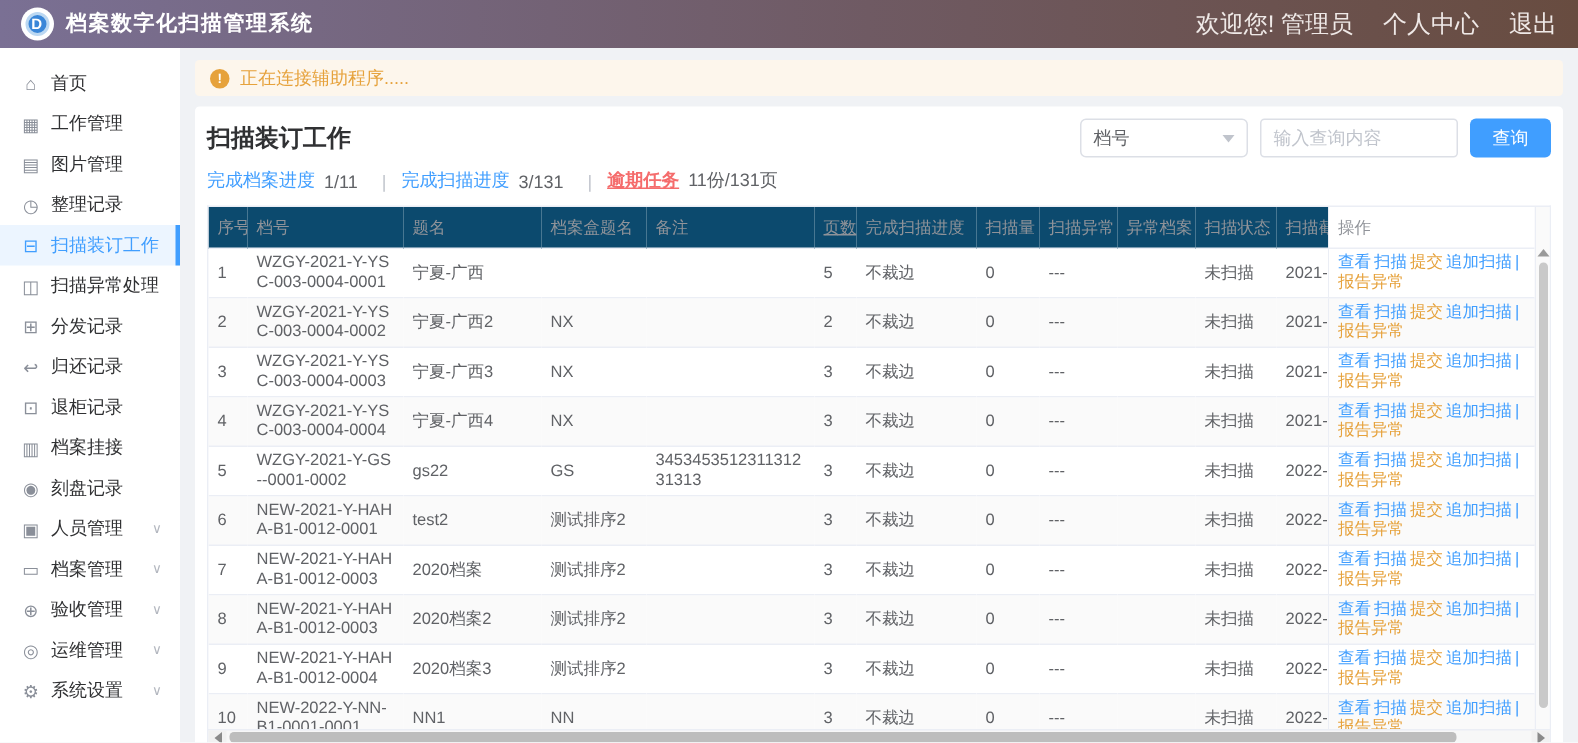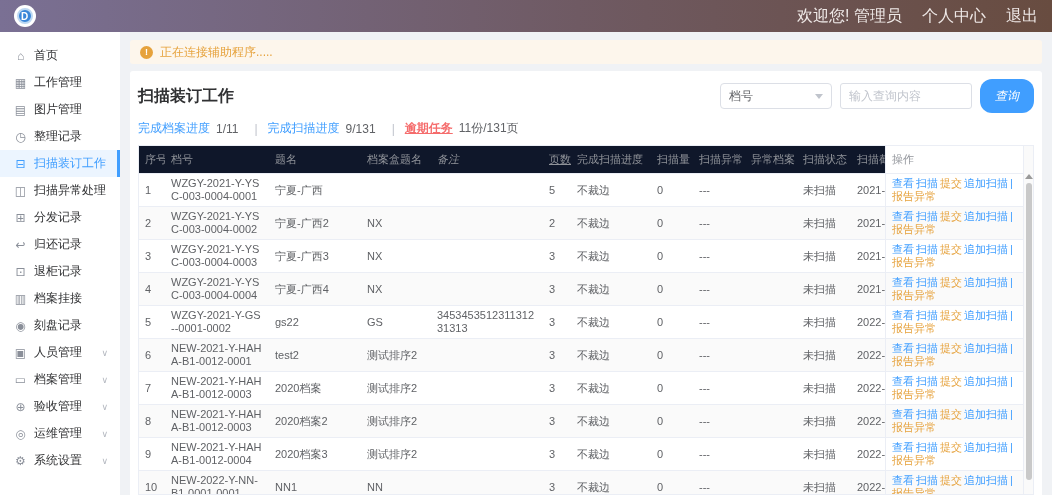--- a/index.html
+++ b/index.html
@@ -37,34 +37,34 @@
   
   .card { background:#fff; border-radius:3px; padding:8px 8px 6px; }
   .title-row { display:flex; align-items:center; justify-content:space-between; margin-bottom:7px; }
   .page-title { font-size:16px; font-weight:bold; color:#303133; }
   .search { display:flex; gap:8px; align-items:center; }
   .select { width:112px; height:26px; border:1px solid #dcdfe6; border-radius:4px; background:#fff; cursor:pointer;
     display:flex; align-items:center; justify-content:space-between; padding:0 8px; font-size:12px; color:#606266; }
   .caret { width:0; height:0; border-left:4px solid transparent; border-right:4px solid transparent; border-top:5px solid #c0c4cc; }
   .search input { width:132px; height:26px; border:1px solid #dcdfe6; border-radius:3px; padding:0 8px; font-size:12px; color:#606266; outline:none; }
   .search input::placeholder { color:#c0c4cc; }
-  .btn { height:34px; background:#409eff; color:#fff; border:none; border-radius:12px; font-size:12px; padding:0 15px; cursor:pointer;font-style:italic; }
+  .btn { height:26px; background:#409eff; color:#fff; border:none; border-radius:4px; font-size:12px; padding:0 15px; cursor:pointer; }
 
   
   .progress { font-size:12px; margin:2px 0 8px; display:flex; align-items:center; }
   .link-blue { color:#409eff; cursor:pointer; }
   .link-red { color:#f56c6c; font-weight:bold; cursor:pointer;text-decoration:underline; }
   .pval { color:#606266; margin:0 6px; }
   .psep { color:#c0c4cc; margin:0 10px; }
 
   
   .table-zone { display:flex; border:1px solid #ebeef5; border-bottom:none; }
   .table-scroll { width:886px; height:348px; overflow:hidden; position:relative; }
   table { border-collapse:separate; border-spacing:0; table-layout:fixed; width:926px; font-size:11px; }
-  th { font-weight:normal; color:#909399; text-align:left; padding:6px; border-bottom:1px solid #ebeef5; background:#0f172a;
+  th { font-weight:normal; color:#909399; text-align:left; padding:6px; border-bottom:1px solid #ebeef5; background:#0c4a6e;
     white-space:nowrap; overflow:hidden; }
   td { color:#606266; padding:3px 6px; border-bottom:1px solid #ebeef5; vertical-align:middle; word-break:break-all; line-height:13px; }
   tbody tr:nth-child(odd) td { background:#fff; }
   tbody tr:nth-child(even) td { background:#fafafa; }
   th.sticky-col, td.sticky-col { position:sticky; right:0; border-left:1px solid #ebeef5; z-index:2; background:#fff; }
   tbody tr:nth-child(even) td.sticky-col { background:#fafafa; }
   .op { margin-right:2px; cursor:pointer; text-decoration:none; white-space:nowrap; }
   .op.blue { color:#409eff; }
   .op.orange { color:#e6a23c; }
 
@@ -80,20 +80,21 @@
   .h-thumb { position:absolute; left:2px; top:1px; height:7px; width:94%; background:#bdbdbd; border-radius:3px; cursor:pointer; }
 </style>
 </head>
 <body>
 
 <div class="topbar">
   <div class="brand">
     <span class="logo">
       <span class="logo-inner">D</span>
     </span>
+    <span>档案数字化扫描管理系统</span>
   </div>
   <div class="top-right">
     <span>欢迎您! 管理员</span>
     <span>个人中心</span>
     <span>退出</span>
   </div>
 </div>
 
 <div class="layout">
   <aside class="sidebar">
@@ -185,36 +186,36 @@
           <input placeholder="输入查询内容" style="">
           <button class="btn">查询</button>
         </div>
       </div>
 
       <div class="progress">
         <span class="link-blue">完成档案进度</span>
         <span class="pval">1/11</span>
         <span class="psep">|</span>
         <span class="link-blue">完成扫描进度</span>
-        <span class="pval">9/131</span>
+        <span class="pval">3/131</span>
         <span class="psep">|</span>
         <span class="link-red">逾期任务</span>
         <span class="pval">11份/131页</span>
       </div>
 
       <div class="table-zone">
         <div class="table-scroll">
           <table>
             <thead>
                 <tr>
                   <th style="width: 26px;">序号</th>
                   <th style="width: 104px;">档号</th>
                   <th style="width: 92px;">题名</th>
                   <th style="width: 70px;">档案盒题名</th>
-                  <th style="width: 112px; font-style: italic;">备注</th>
+                  <th style="width: 112px;">备注</th>
                   <th style="width: 28px; text-decoration: underline;">页数</th>
                   <th style="width: 80px;">完成扫描进度</th>
                   <th style="width: 42px;">扫描量</th>
                   <th style="width: 52px;">扫描异常</th>
                   <th style="width: 52px;">异常档案</th>
                   <th style="width: 54px;">扫描状态</th>
                   <th style="width: 76px;">扫描截止日期</th>
                   <th class="sticky-col" style="width: 138px;">操作</th>
                 </tr>
               </thead>

